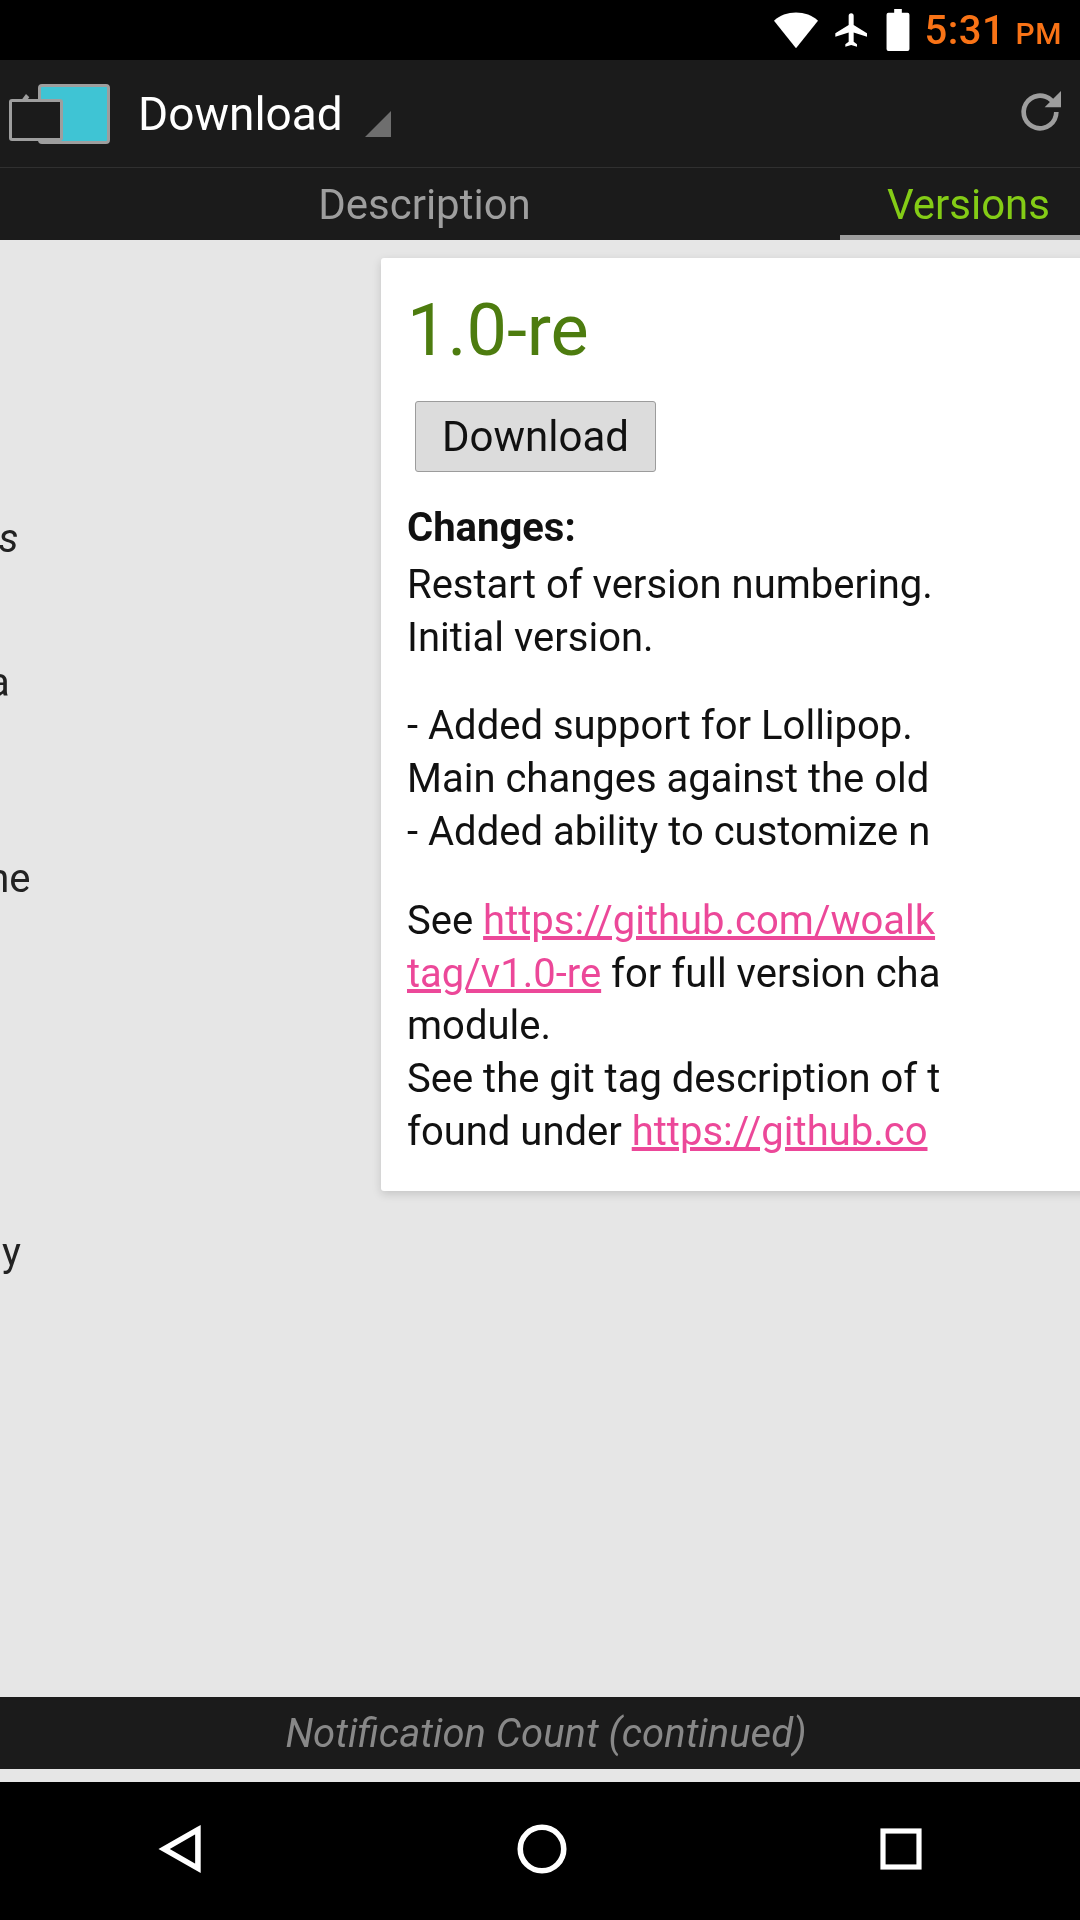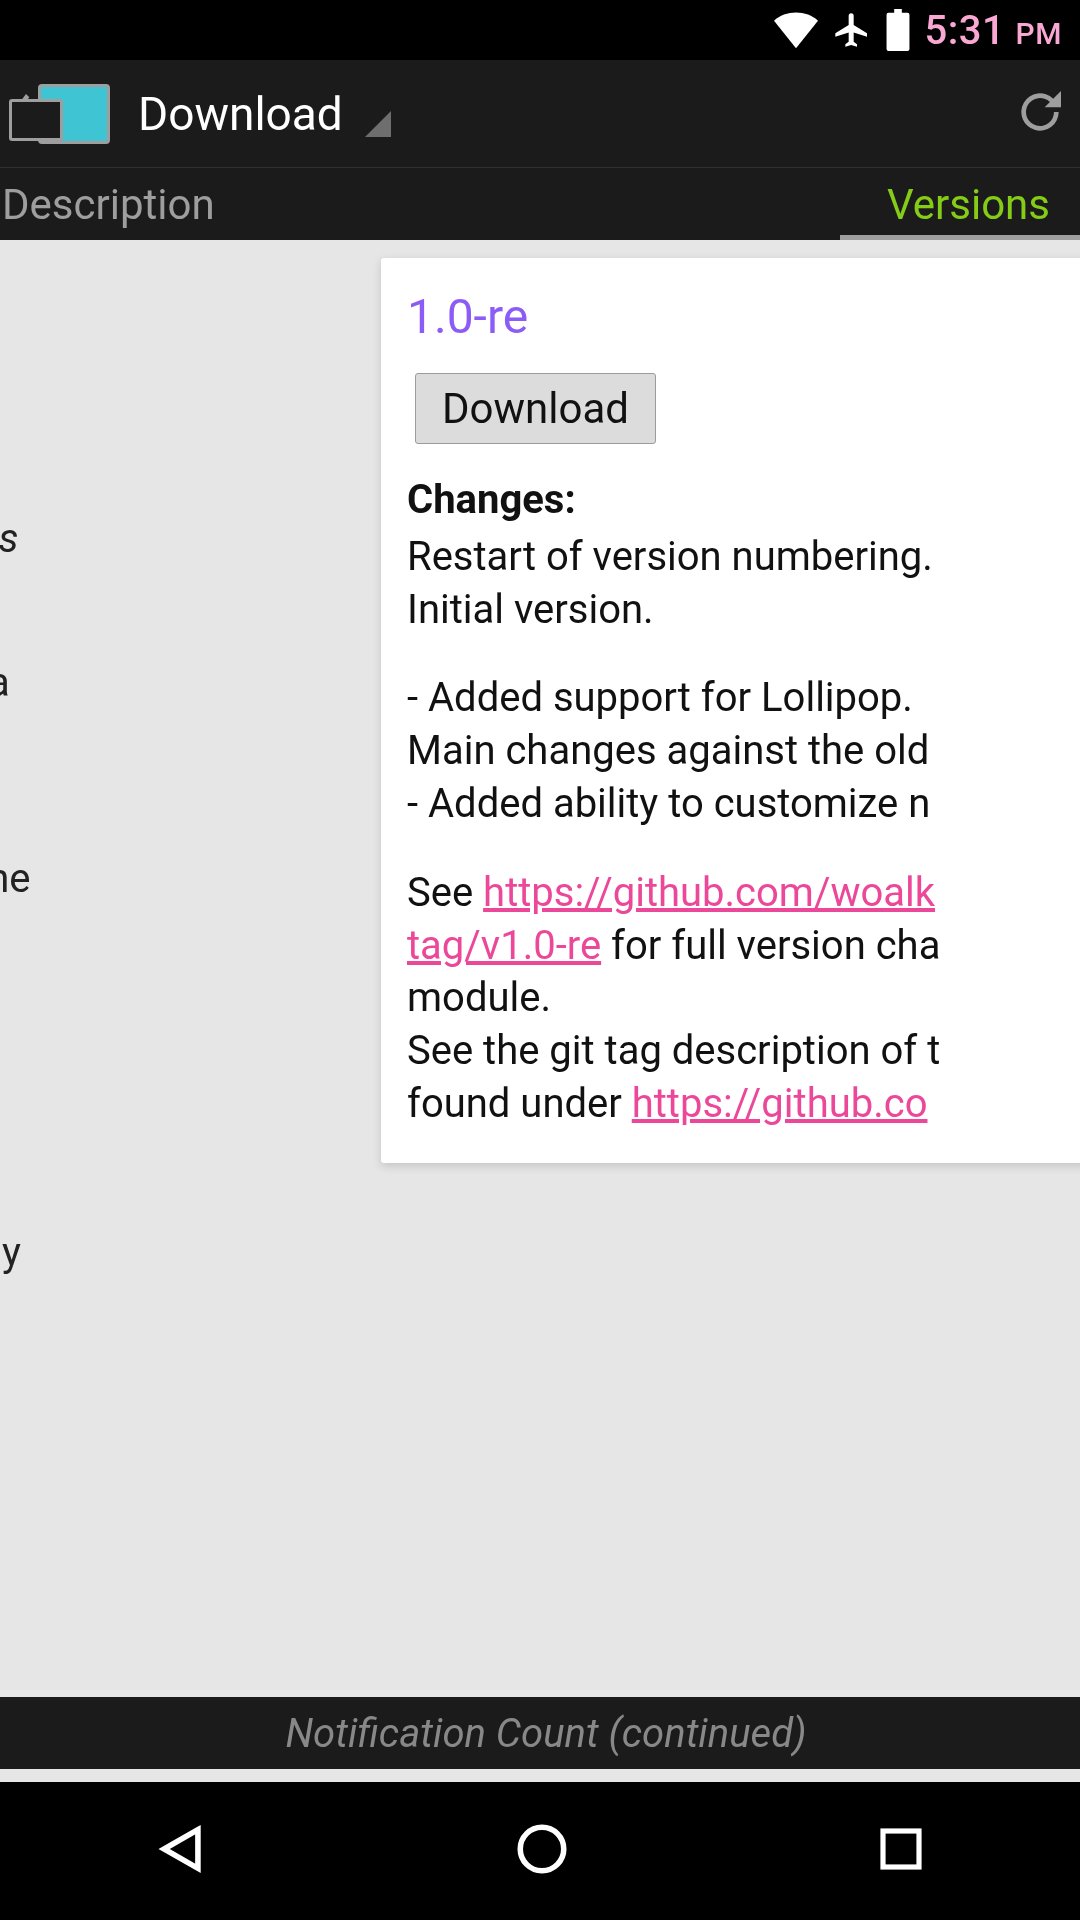--- a/index.html
+++ b/index.html
@@ -8,21 +8,21 @@
       background: #000;
       font-family: Roboto, "Helvetica Neue", Arial, sans-serif;
       overflow: hidden;
       position: relative;
     }
 
     
     .status-bar {
       height: 60px;
       background: #000;
-      color: #f9a8d4;
+      color: #f97316;
       display: flex;
       justify-content: flex-end;
       align-items: center;
       padding: 0 18px;
       gap: 14px;
       font-weight: 500;
     }
     .status-bar .tri {
       display: flex; align-items: center;
     }
@@ -80,21 +80,21 @@
       background:#1b1b1b;
       display:flex;
       align-items:center;
     }
     .tab {
       height:100%;
       display:flex; align-items:center; justify-content:center;
       color:#9e9e9e;
       font-size:42px;
     }
-    .tab.left { flex:1; justify-content:flex-start; padding-left:2px; margin-left:0; }
+    .tab.left { flex:1; justify-content:center; padding-left:2px; margin-left:0; }
     .tab.right {
       color:#84cc16; padding-right:30px; padding-left:40px;
       position:relative;
     }
     .tab.right::after{
       content:"";
       position:absolute;
       bottom:0; right:0;
       height:5px; width:240px;
       background:#9e9e9e;
@@ -122,21 +122,21 @@
     
     .card {
       position:absolute; top:258px; left:381px;
       width:720px;
       background:#fff;
       padding:30px 26px 32px 26px;
       box-shadow:0 3px 10px rgba(0,0,0,.15);
       border-radius:3px;
     }
     .card .ver-title{
-      font-size:48px; color:#8b5cf6; margin-bottom:24px; font-weight:400;
+      font-size:72px; color:#4d7c0f; margin-bottom:24px; font-weight:400;
     }
     .dl-btn{
       display:inline-block;
       font-size:42px;
       color:#111;
       padding:10px 26px;
       background:#dcdcdc;
       border:1px solid #9c9c9c;
       border-radius:3px;
       margin:4px 0 30px 8px;

